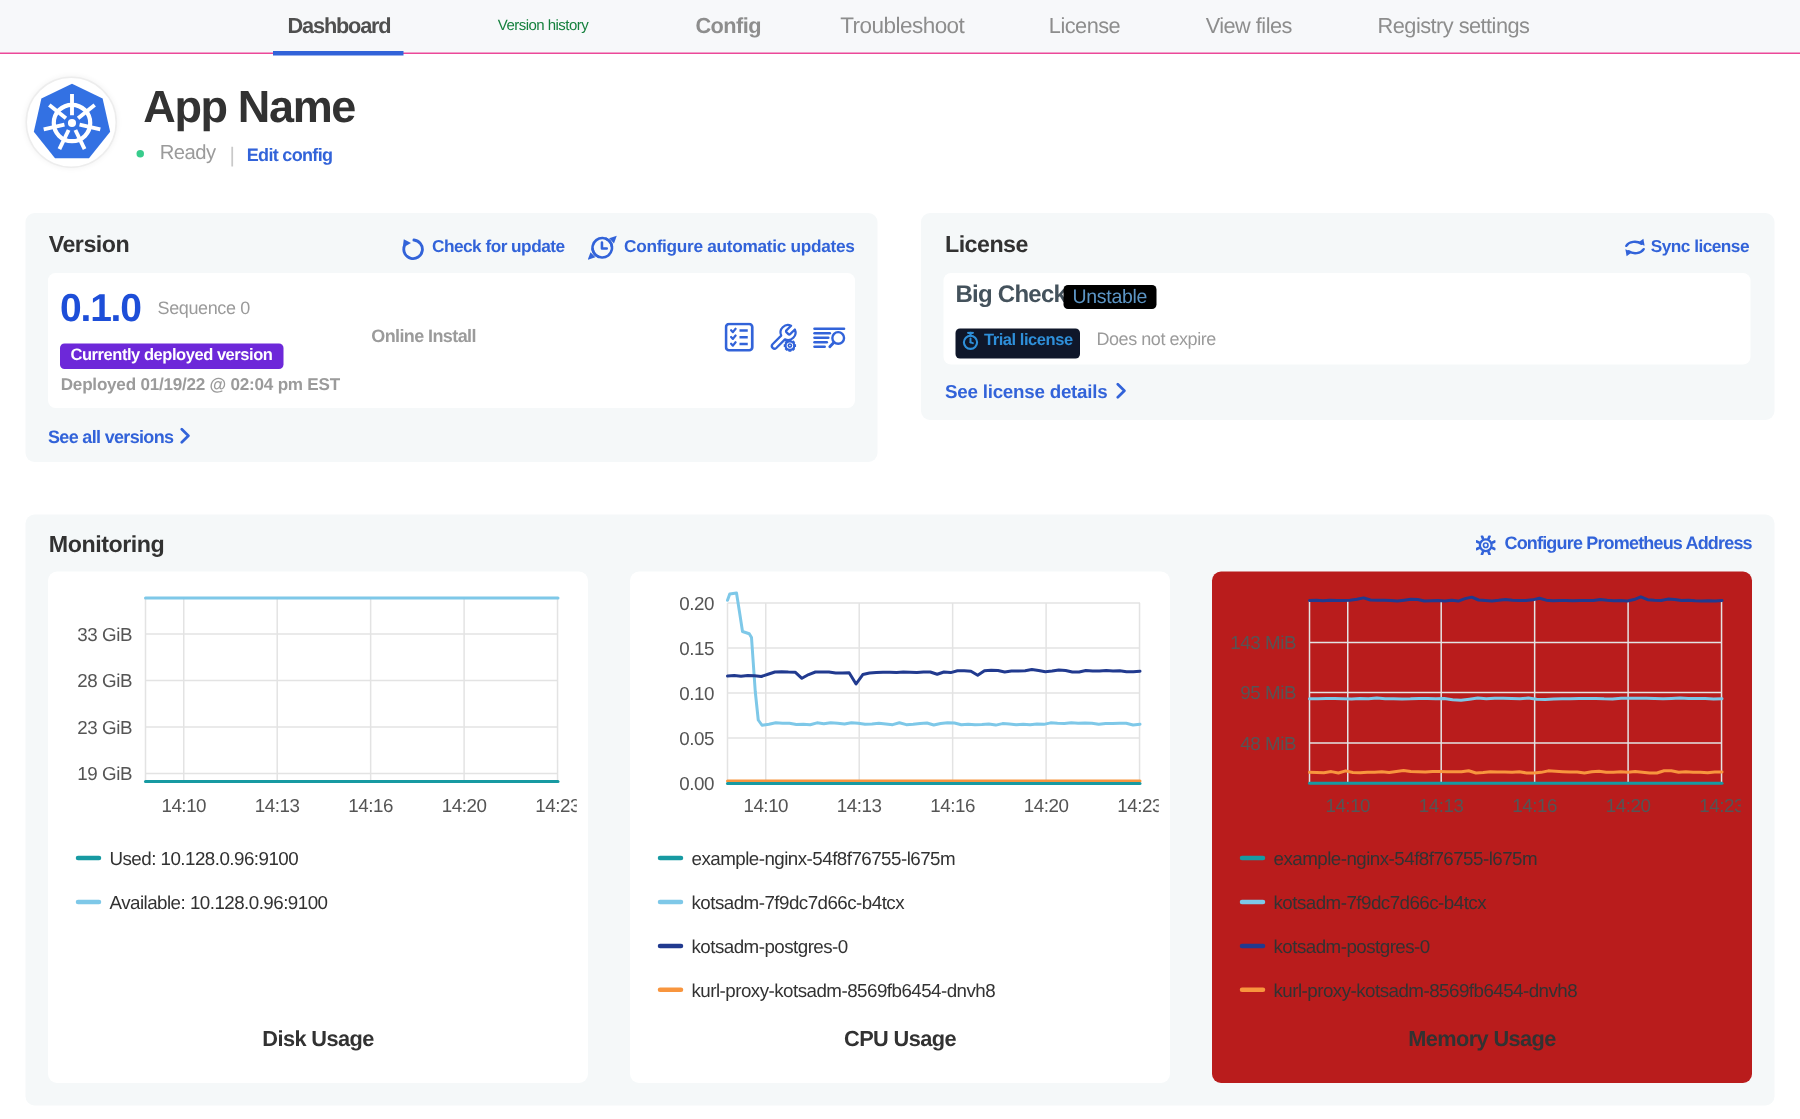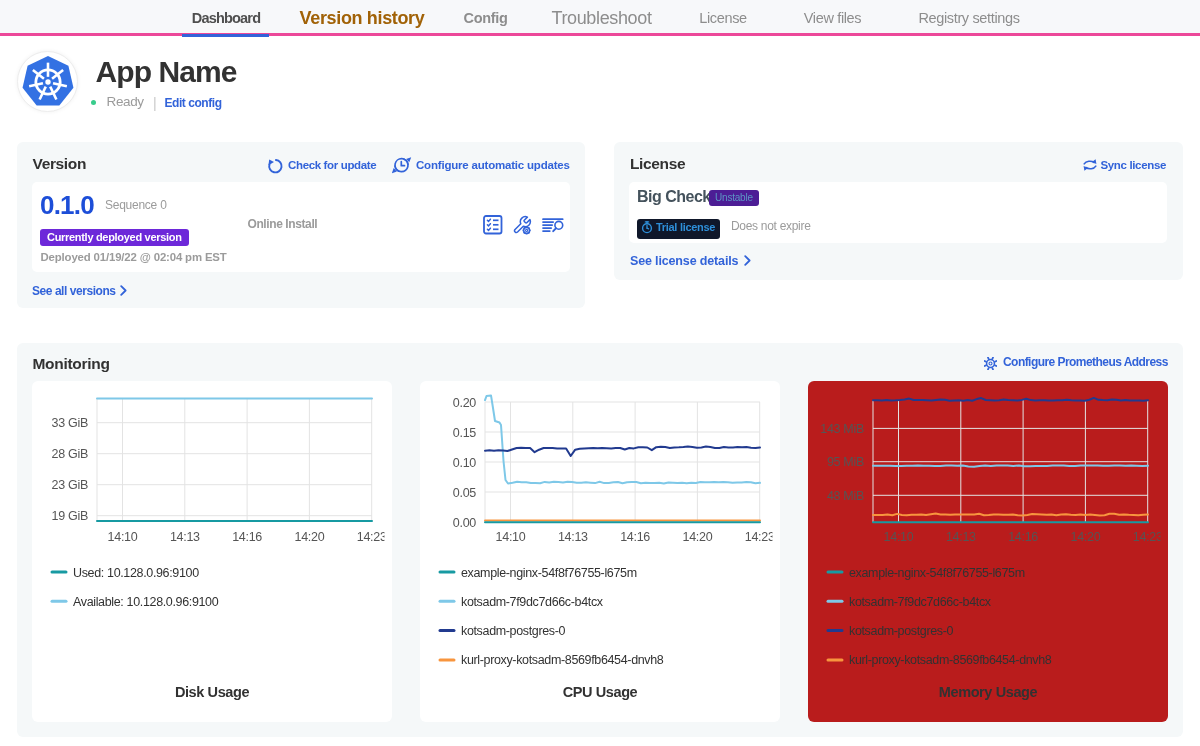--- a/index.html
+++ b/index.html
@@ -1,23 +1,23 @@
 <!DOCTYPE html>
 <html><head><meta charset="utf-8"><style>
 * { margin:0; padding:0; box-sizing:border-box; }
 body { width:1200px; height:746px; font-family:"Liberation Sans",sans-serif; background:#fff; overflow:hidden; }
 .abs { position:absolute; }
 .link { color:#3263d9; font-weight:bold; }
 </style></head>
 <body>
-<div class="abs" style="left:0;top:0;width:1200px;height:36px;background:#f7f8fa;border-bottom:3px solid #ec4899">
+<div class="abs" style="left:0;top:0;width:1200px;height:36px;background:#f7f8fa;border-bottom:1px solid #ec4899">
     <div style="position:absolute;left:226px;top:0;height:36px;line-height:36px;transform:translateX(-50%);font-size:14.5px;font-weight:600;letter-spacing:-0.8px;color:#4f4f4f;white-space:nowrap">Dashboard</div>
-    <div style="position:absolute;left:362px;top:0;height:36px;line-height:36px;transform:translateX(-50%);font-size:18px;font-weight:700;letter-spacing:-0.35px;color:#a16207;white-space:nowrap">Version history</div>
+    <div style="position:absolute;left:362px;top:0;height:36px;line-height:36px;transform:translateX(-50%);font-size:10px;font-weight:400;letter-spacing:-0.35px;color:#15803d;white-space:nowrap">Version history</div>
     <div style="position:absolute;left:485.5px;top:0;height:36px;line-height:36px;transform:translateX(-50%);font-size:14.5px;font-weight:700;letter-spacing:-0.35px;color:#8d8d8d;white-space:nowrap">Config</div>
-    <div style="position:absolute;left:601.5px;top:0;height:36px;line-height:36px;transform:translateX(-50%);font-size:18px;font-weight:400;letter-spacing:-0.35px;color:#8d8d8d;white-space:nowrap">Troubleshoot</div>
+    <div style="position:absolute;left:601.5px;top:0;height:36px;line-height:36px;transform:translateX(-50%);font-size:15px;font-weight:400;letter-spacing:-0.35px;color:#8d8d8d;white-space:nowrap">Troubleshoot</div>
     <div style="position:absolute;left:723px;top:0;height:36px;line-height:36px;transform:translateX(-50%);font-size:14.5px;font-weight:400;letter-spacing:-0.35px;color:#8d8d8d;white-space:nowrap">License</div>
     <div style="position:absolute;left:832.5px;top:0;height:36px;line-height:36px;transform:translateX(-50%);font-size:14.5px;font-weight:400;letter-spacing:-0.35px;color:#8d8d8d;white-space:nowrap">View files</div>
     <div style="position:absolute;left:969px;top:0;height:36px;line-height:36px;transform:translateX(-50%);font-size:14.5px;font-weight:400;letter-spacing:-0.35px;color:#8d8d8d;white-space:nowrap">Registry settings</div>
     <div style="position:absolute;left:182px;top:34px;width:87px;height:2.5px;background:#3263d9"></div>
   </div>
 
 <div class="abs" style="left:17px;top:51px;width:61px;height:61px;border-radius:50%;background:#fff;border:1px solid #ededed;box-shadow:0 0 4px rgba(0,0,0,0.06)"></div>
 <svg style="position:absolute;left:20.5px;top:55px" width="54" height="54" viewBox="0 0 48 48">
 <polygon points="24.00,0.80 5.86,9.54 1.38,29.16 13.93,44.90 34.07,44.90 46.62,29.16 42.14,9.54" fill="#3371e3"></polygon>
 <circle cx="24" cy="24" r="10.8" fill="none" stroke="#fff" stroke-width="2.5"></circle>
@@ -96,21 +96,21 @@
 <div class="abs" style="left:630px;top:155.2px;font-size:15.5px;font-weight:bold;letter-spacing:-0.35px;color:#323232">License</div>
 <svg style="position:absolute;left:1082.5px;top:157.5px" width="14" height="14" viewBox="0 0 14 14">
 <path d="M 1.2 5.9 C 3.0 2.9 8.2 2.4 11.2 4.5" fill="none" stroke="#3263d9" stroke-width="1.6" stroke-linecap="round"></path>
 <path d="M 13.4 5.9 L 12.6 1.2 L 8.9 3.9 Z" fill="#3263d9"></path>
 <path d="M 12.8 8.1 C 11.0 11.1 5.8 11.6 2.8 9.5" fill="none" stroke="#3263d9" stroke-width="1.6" stroke-linecap="round"></path>
 <path d="M 0.6 8.1 L 1.4 12.8 L 5.1 10.1 Z" fill="#3263d9"></path>
 </svg>
 <div class="abs link" style="left:1100.5px;top:158.5px;font-size:11.5px;letter-spacing:-0.35px">Sync license</div>
 <div class="abs" style="left:629px;top:181.5px;width:538px;height:61.5px;background:#fff;border-radius:5px"></div>
 <div class="abs" style="left:637px;top:188.3px;font-size:16px;font-weight:bold;color:#44525c;letter-spacing:-0.5px">Big Check</div>
-<div class="abs" style="left:709px;top:189.5px;height:16px;background:#4c1d95;border-radius:3px;color:#5c95c5;font-size:10px;letter-spacing:-0.2px;line-height:16px;padding:0 6px">Unstable</div>
+<div class="abs" style="left:709px;top:189.5px;height:16px;background:#000000;border-radius:3px;color:#5c95c5;font-size:13px;letter-spacing:-0.2px;line-height:16px;padding:0 6px">Unstable</div>
 <div class="abs" style="left:637px;top:219px;height:20px;background:#0f172a;border-radius:3px;color:#2e8fd9;font-size:11px;font-weight:bold;letter-spacing:-0.3px;line-height:16px;padding:0 5px 0 19px">Trial license</div>
 <svg style="position:absolute;left:641px;top:220.5px" width="12" height="13" viewBox="0 0 12 13">
 <circle cx="6" cy="7.2" r="4.4" fill="none" stroke="#2e8fd9" stroke-width="1.4"></circle>
 <line x1="6" y1="0.8" x2="6" y2="2.6" stroke="#2e8fd9" stroke-width="1.5" stroke-linecap="round"></line>
 <line x1="4.4" y1="0.9" x2="7.6" y2="0.9" stroke="#2e8fd9" stroke-width="1.4" stroke-linecap="round"></line>
 <line x1="6" y1="7.2" x2="6" y2="4.6" stroke="#2e8fd9" stroke-width="1.3" stroke-linecap="round"></line>
 <line x1="6" y1="7.2" x2="7.6" y2="7.8" stroke="#2e8fd9" stroke-width="1.3" stroke-linecap="round"></line>
 </svg>
 <div class="abs" style="left:731px;top:218.5px;font-size:12px;letter-spacing:-0.3px;color:#9b9b9b">Does not expire</div>
 <div class="abs link" style="left:630px;top:254px;font-size:12.5px;letter-spacing:-0.15px">See license details&nbsp;<svg width="11" height="11" viewBox="0 0 11 11" style="vertical-align:-1px">

